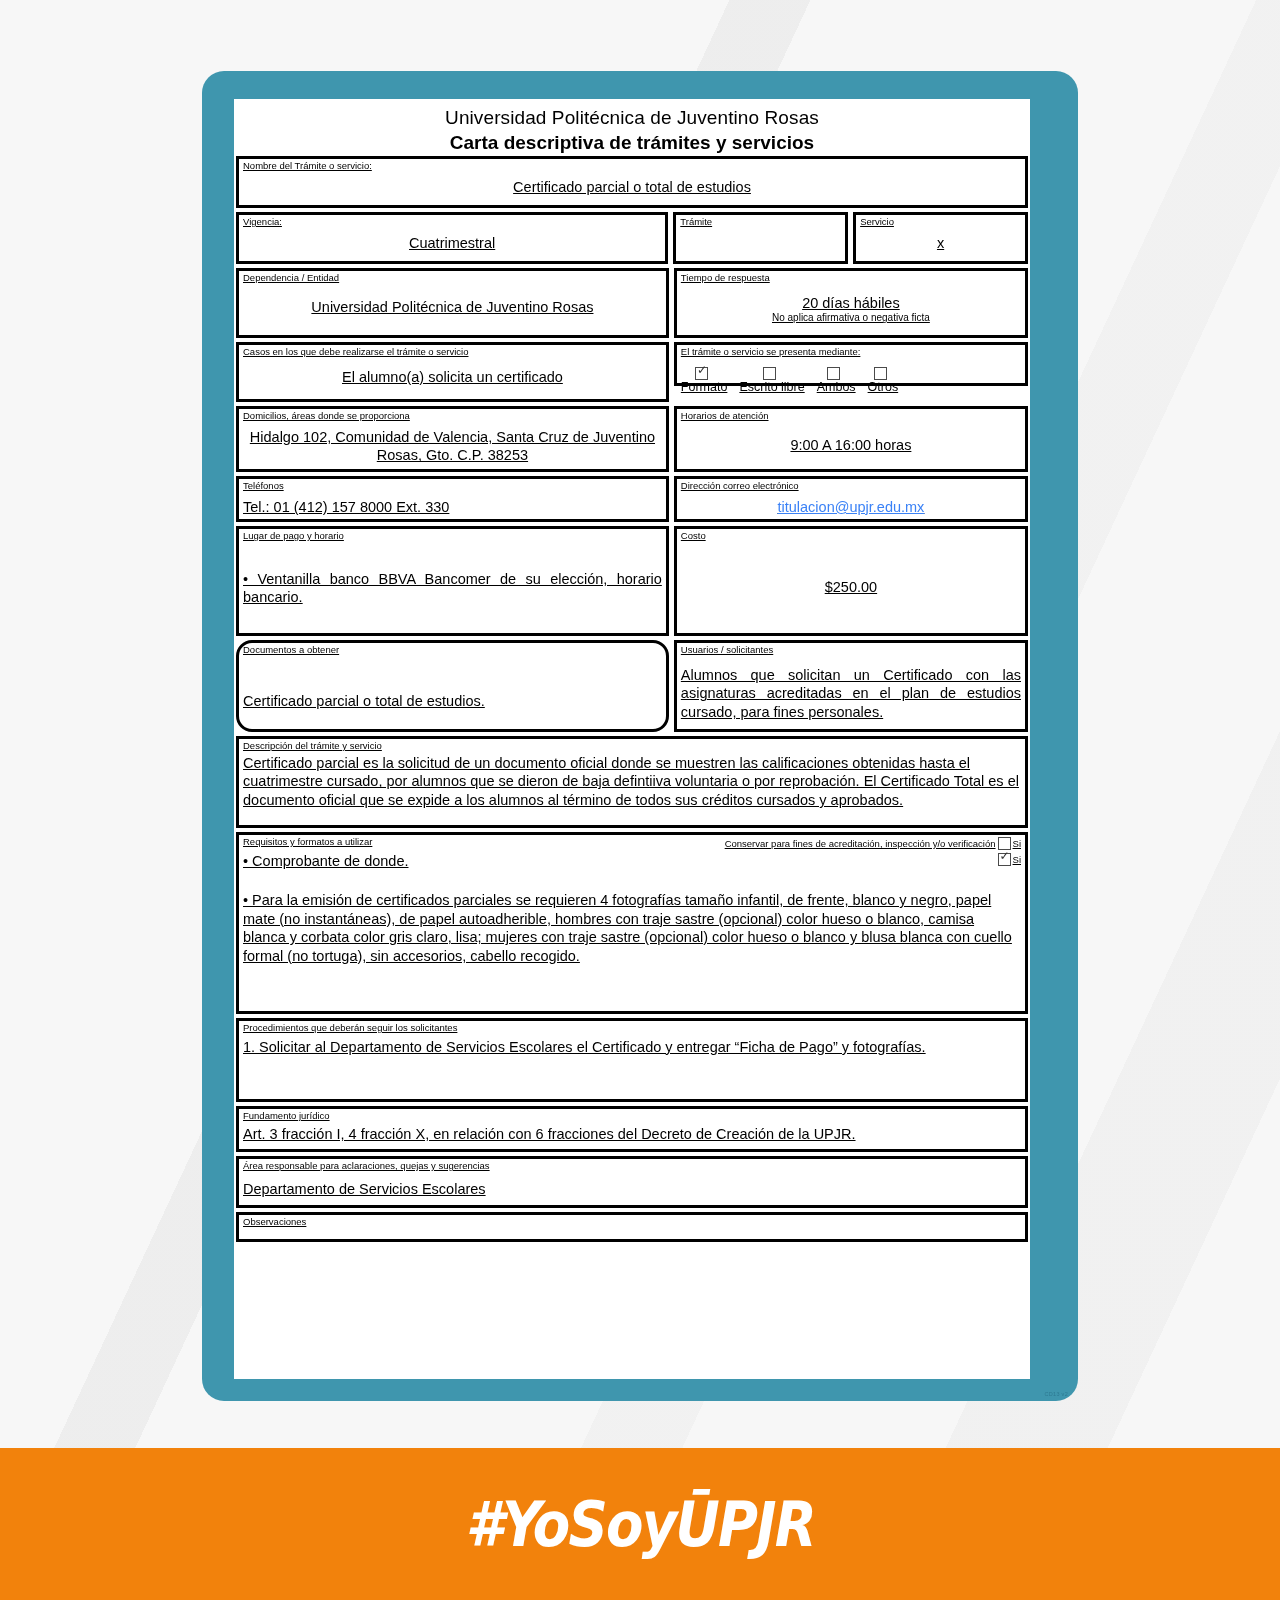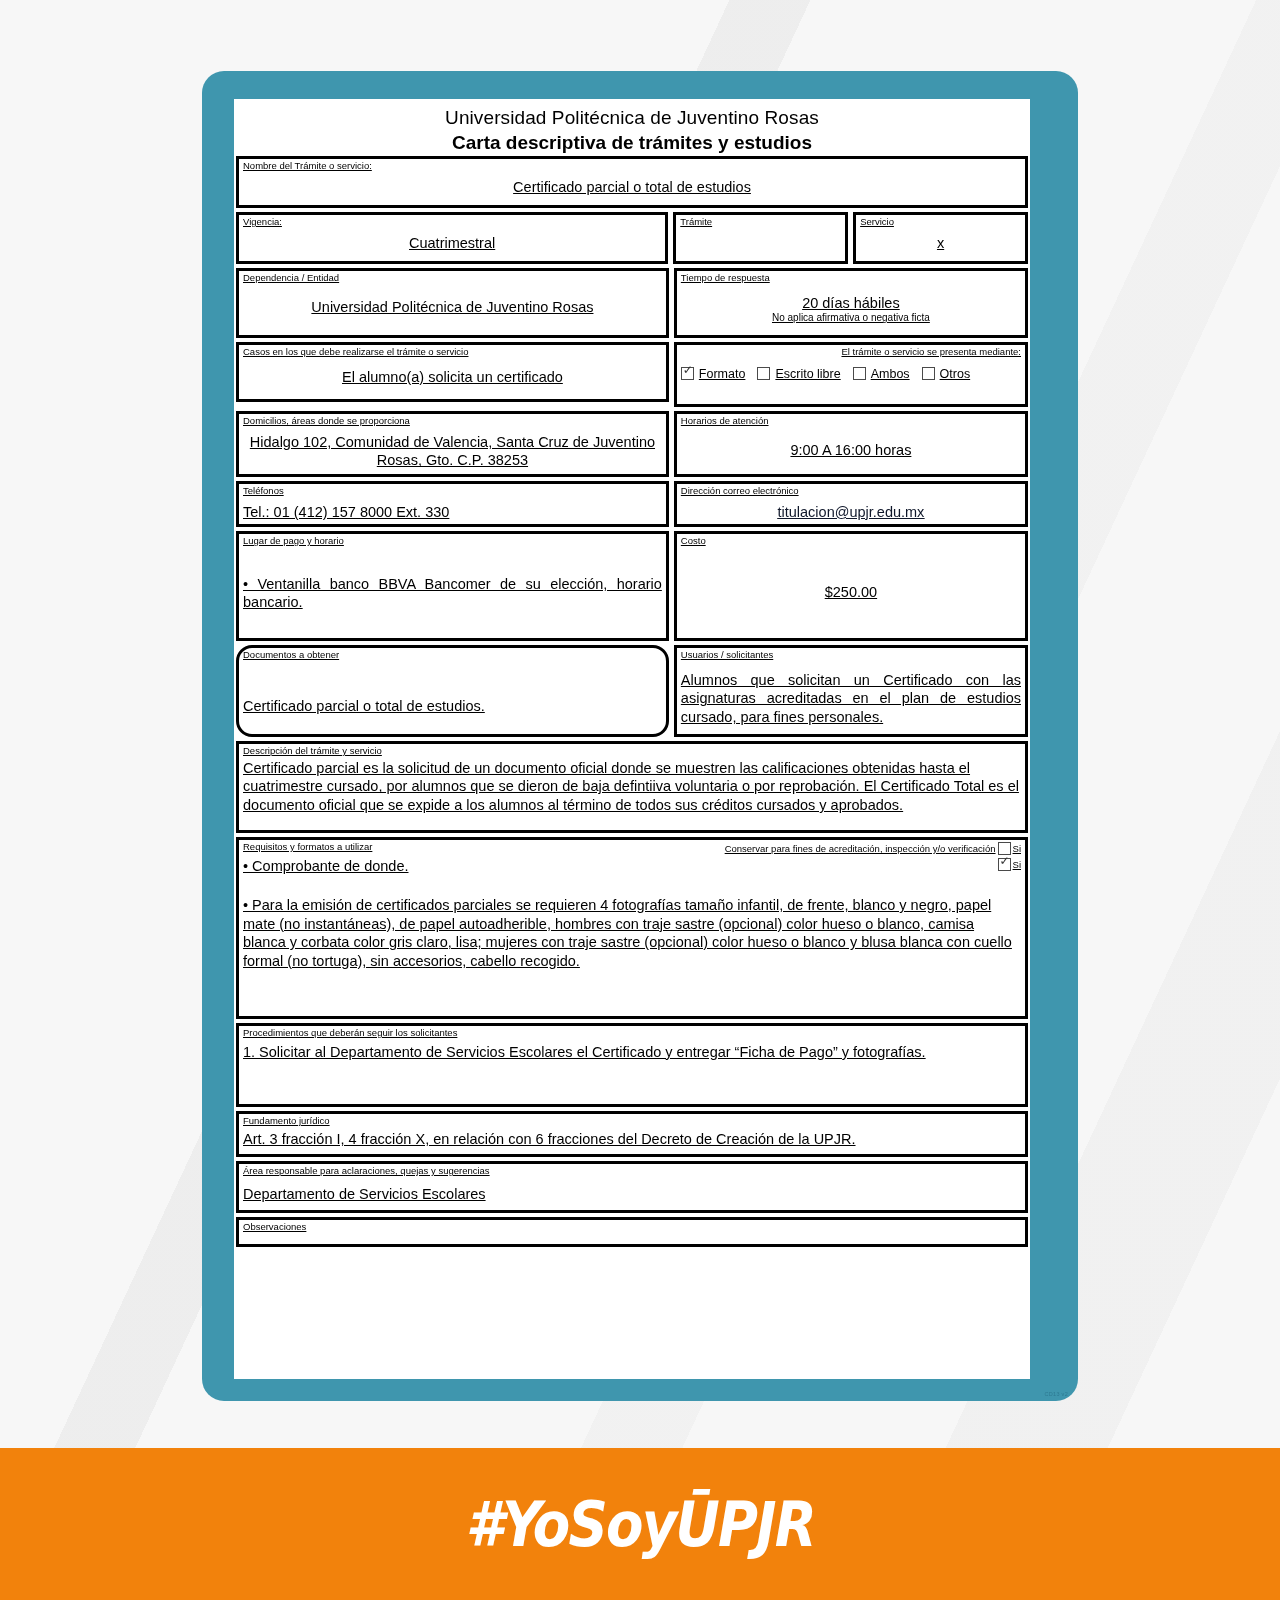--- a/index.html
+++ b/index.html
@@ -45,34 +45,34 @@
     text-decoration:underline;
   }
   .lbl { font-size:9.5px; color:#000; line-height:1.15; white-space:nowrap; }
   .val { font-size:14.5px; color:#000; line-height:1.28; }
   .val.center { text-align:center; }
   .val.just { text-align:justify; }
   .pad-t-6 { padding-top:6px; }
   .pad-t-10 { padding-top:10px; }
   .pad-t-14 { padding-top:14px; }
   .tiny { font-size:10px; text-align:center; }
-  .link { color:#0f172a; text-decoration:underline;text-align:center; }
+  .link { color:#3b82f6; text-decoration:underline;text-align:center; }
 
   
   .cb {
     display:inline-block; width:13px; height:13px;
     border:1.6px solid #4a4a4a; background:#fff;
     vertical-align:-2px; margin-right:5px; position:relative;
   }
   .cb.checked::after {
     content:"✓"; position:absolute; left:1px; top:-4px;
     font-size:12px; color:#333; line-height:13px;
   }
   .cb-grp { font-size:12.5px; display:flex; align-items:center; gap:2px; }
-  .cb-grp .opt { display:inline-flex; align-items:center; margin-right:10px; white-space:nowrap; }
+  .cb-grp .opt { display:inline-flex; align-items:center; margin-right:10px; white-space:nowrap;flex-direction:column; }
 
   
   .req-head { display:flex; align-items:flex-start; }
   .req-head .left { flex:0 0 auto; }
   .req-head .right { margin-left:auto; display:flex; align-items:center; font-size:9.5px; white-space:nowrap; }
   .req-head .right .cb { margin-right:2px; margin-left:2px; }
   .req-row2 { display:flex; align-items:flex-start; }
   .req-row2 .bullet { flex:1 1 auto; font-size:14.5px; }
   .req-row2 .right { margin-left:auto; display:flex; align-items:center; font-size:9.5px; white-space:nowrap; }
   .req-row2 .right .cb { margin-right:2px; margin-left:2px; }
@@ -98,21 +98,21 @@
 <body>
 
 <div id="bg-streaks"></div>
 
 <div id="teal-card">
   <div id="form-sheet">
     <div class="sheet-inner">
 
       <div class="hdr">
         <div class="l1">Universidad Politécnica de Juventino Rosas</div>
-        <div class="l2">Carta descriptiva de trámites y estudios</div>
+        <div class="l2">Carta descriptiva de trámites y servicios</div>
       </div>
 
       <div class="row">
         <div class="cell" style="flex:1 1 100%; height:52px;">
           <div class="lbl">Nombre del Trámite o servicio:</div>
           <div class="val center pad-t-6">Certificado parcial o total de estudios</div>
         </div>
       </div>
 
       <div class="row">
@@ -140,21 +140,21 @@
           <div class="val center pad-t-10">20 días hábiles</div>
           <div class="tiny">No aplica afirmativa o negativa  ficta</div>
         </div>
       </div>
 
       <div class="row">
         <div class="cell" style="flex:1 1 55%; height:60px;">
           <div class="lbl">Casos en los que debe realizarse el trámite o servicio</div>
           <div class="val center pad-t-10">El alumno(a) solicita un certificado</div>
         </div>
-        <div class="cell" style="flex:1 1 45%; height:65px;text-align:right;">
+        <div class="cell" style="flex:1 1 45%; height:44px;">
           <div class="lbl">El trámite o servicio se presenta mediante:</div>
           <div class="cb-grp" style="margin-top:9px;">
             <span class="opt">
               <span class="cb checked"></span>
                 <span>Formato</span>
             </span>
             <span class="opt">
               <span class="cb"></span>
                 <span>Escrito libre</span>
             </span>

